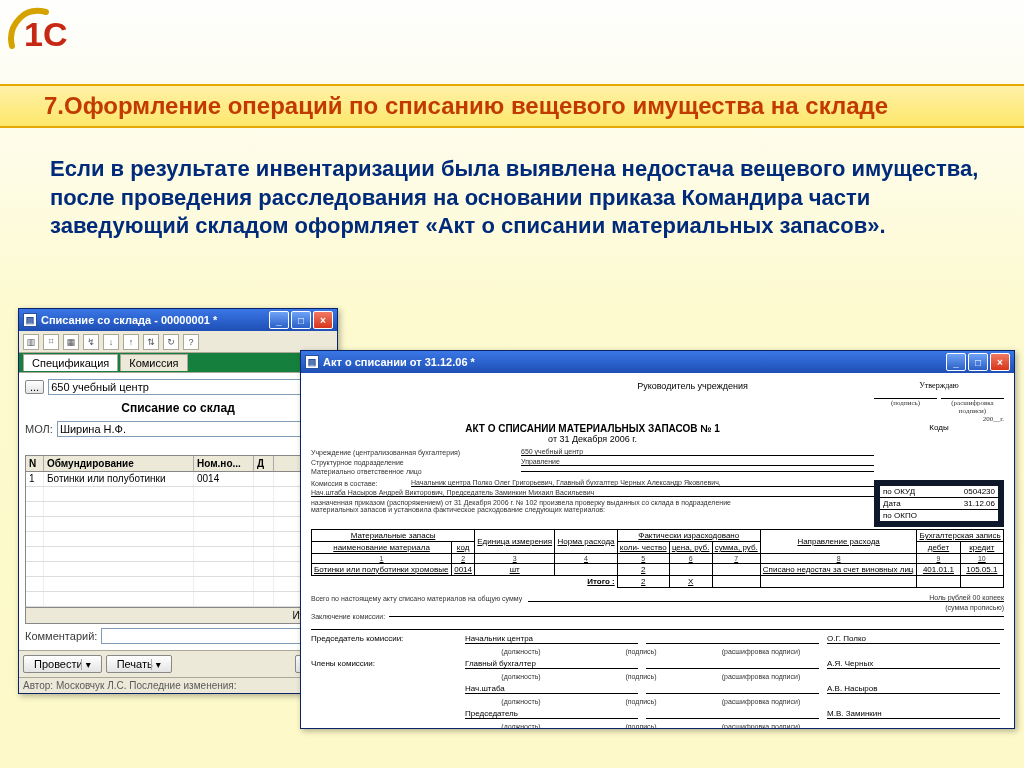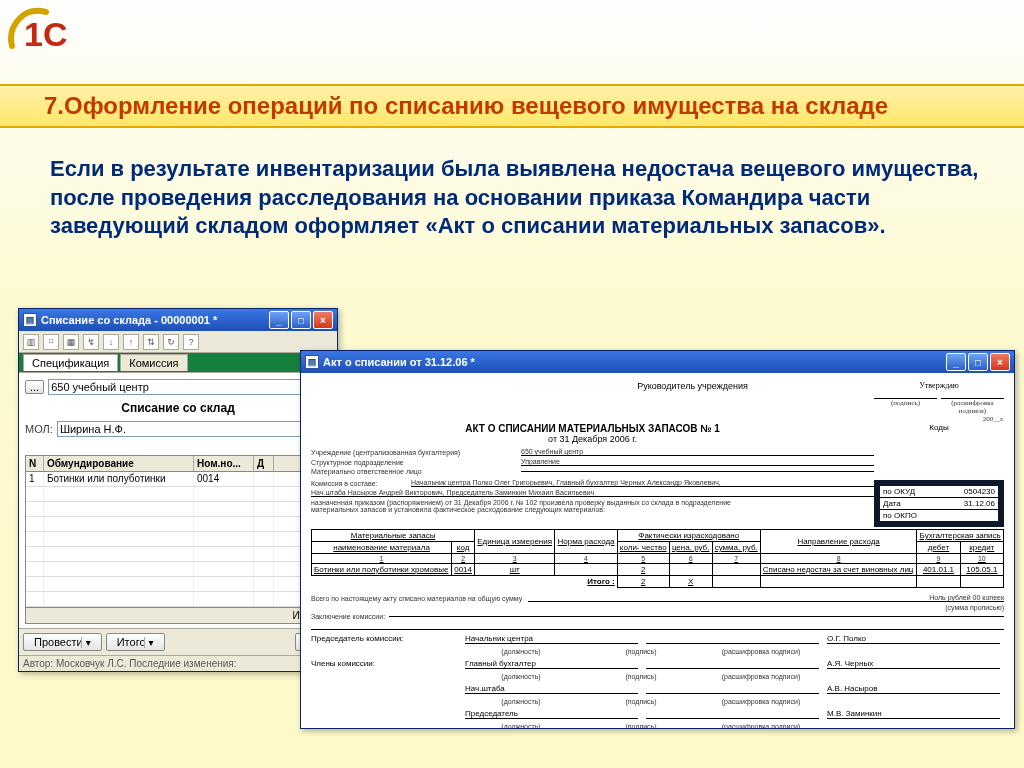--- a/index.html
+++ b/index.html
@@ -172,24 +172,28 @@
             <div class="c-c"></div>
           </div>
         <div class="grid-row">
             <div class="c-n"></div>
             <div class="c-a"></div>
             <div class="c-b"></div>
             <div class="c-c"></div>
           </div>
         <div class="footer-row">Итого з</div>
       </div>
+      <div class="row" style="margin-top:4px;">
+        <span class="lbl">Комментарий:</span>
+        <input class="inp" style="flex: 1 1 0%;">
+      </div>
     </div>
     <div class="btn-panel">
       <button class="btn"><span>Провести</span><span class="dd">▾</span></button>
-      <button class="btn"><span>Итого</span><span class="dd">▾</span></button>
+      <button class="btn"><span>Печать</span><span class="dd">▾</span></button>
       <div style="flex:1"></div>
       <button class="btn">OK</button>
     </div>
     <div class="status">Автор: Московчук Л.С. Последние изменения:</div>
   </div>
 
   <div class="win win-blue" style="top:350px; left:300px; width:715px;">
     <div class="win-titlebar">
       <div class="ticon">▤</div>
       <span>Акт о списании от 31.12.06  *</span>

